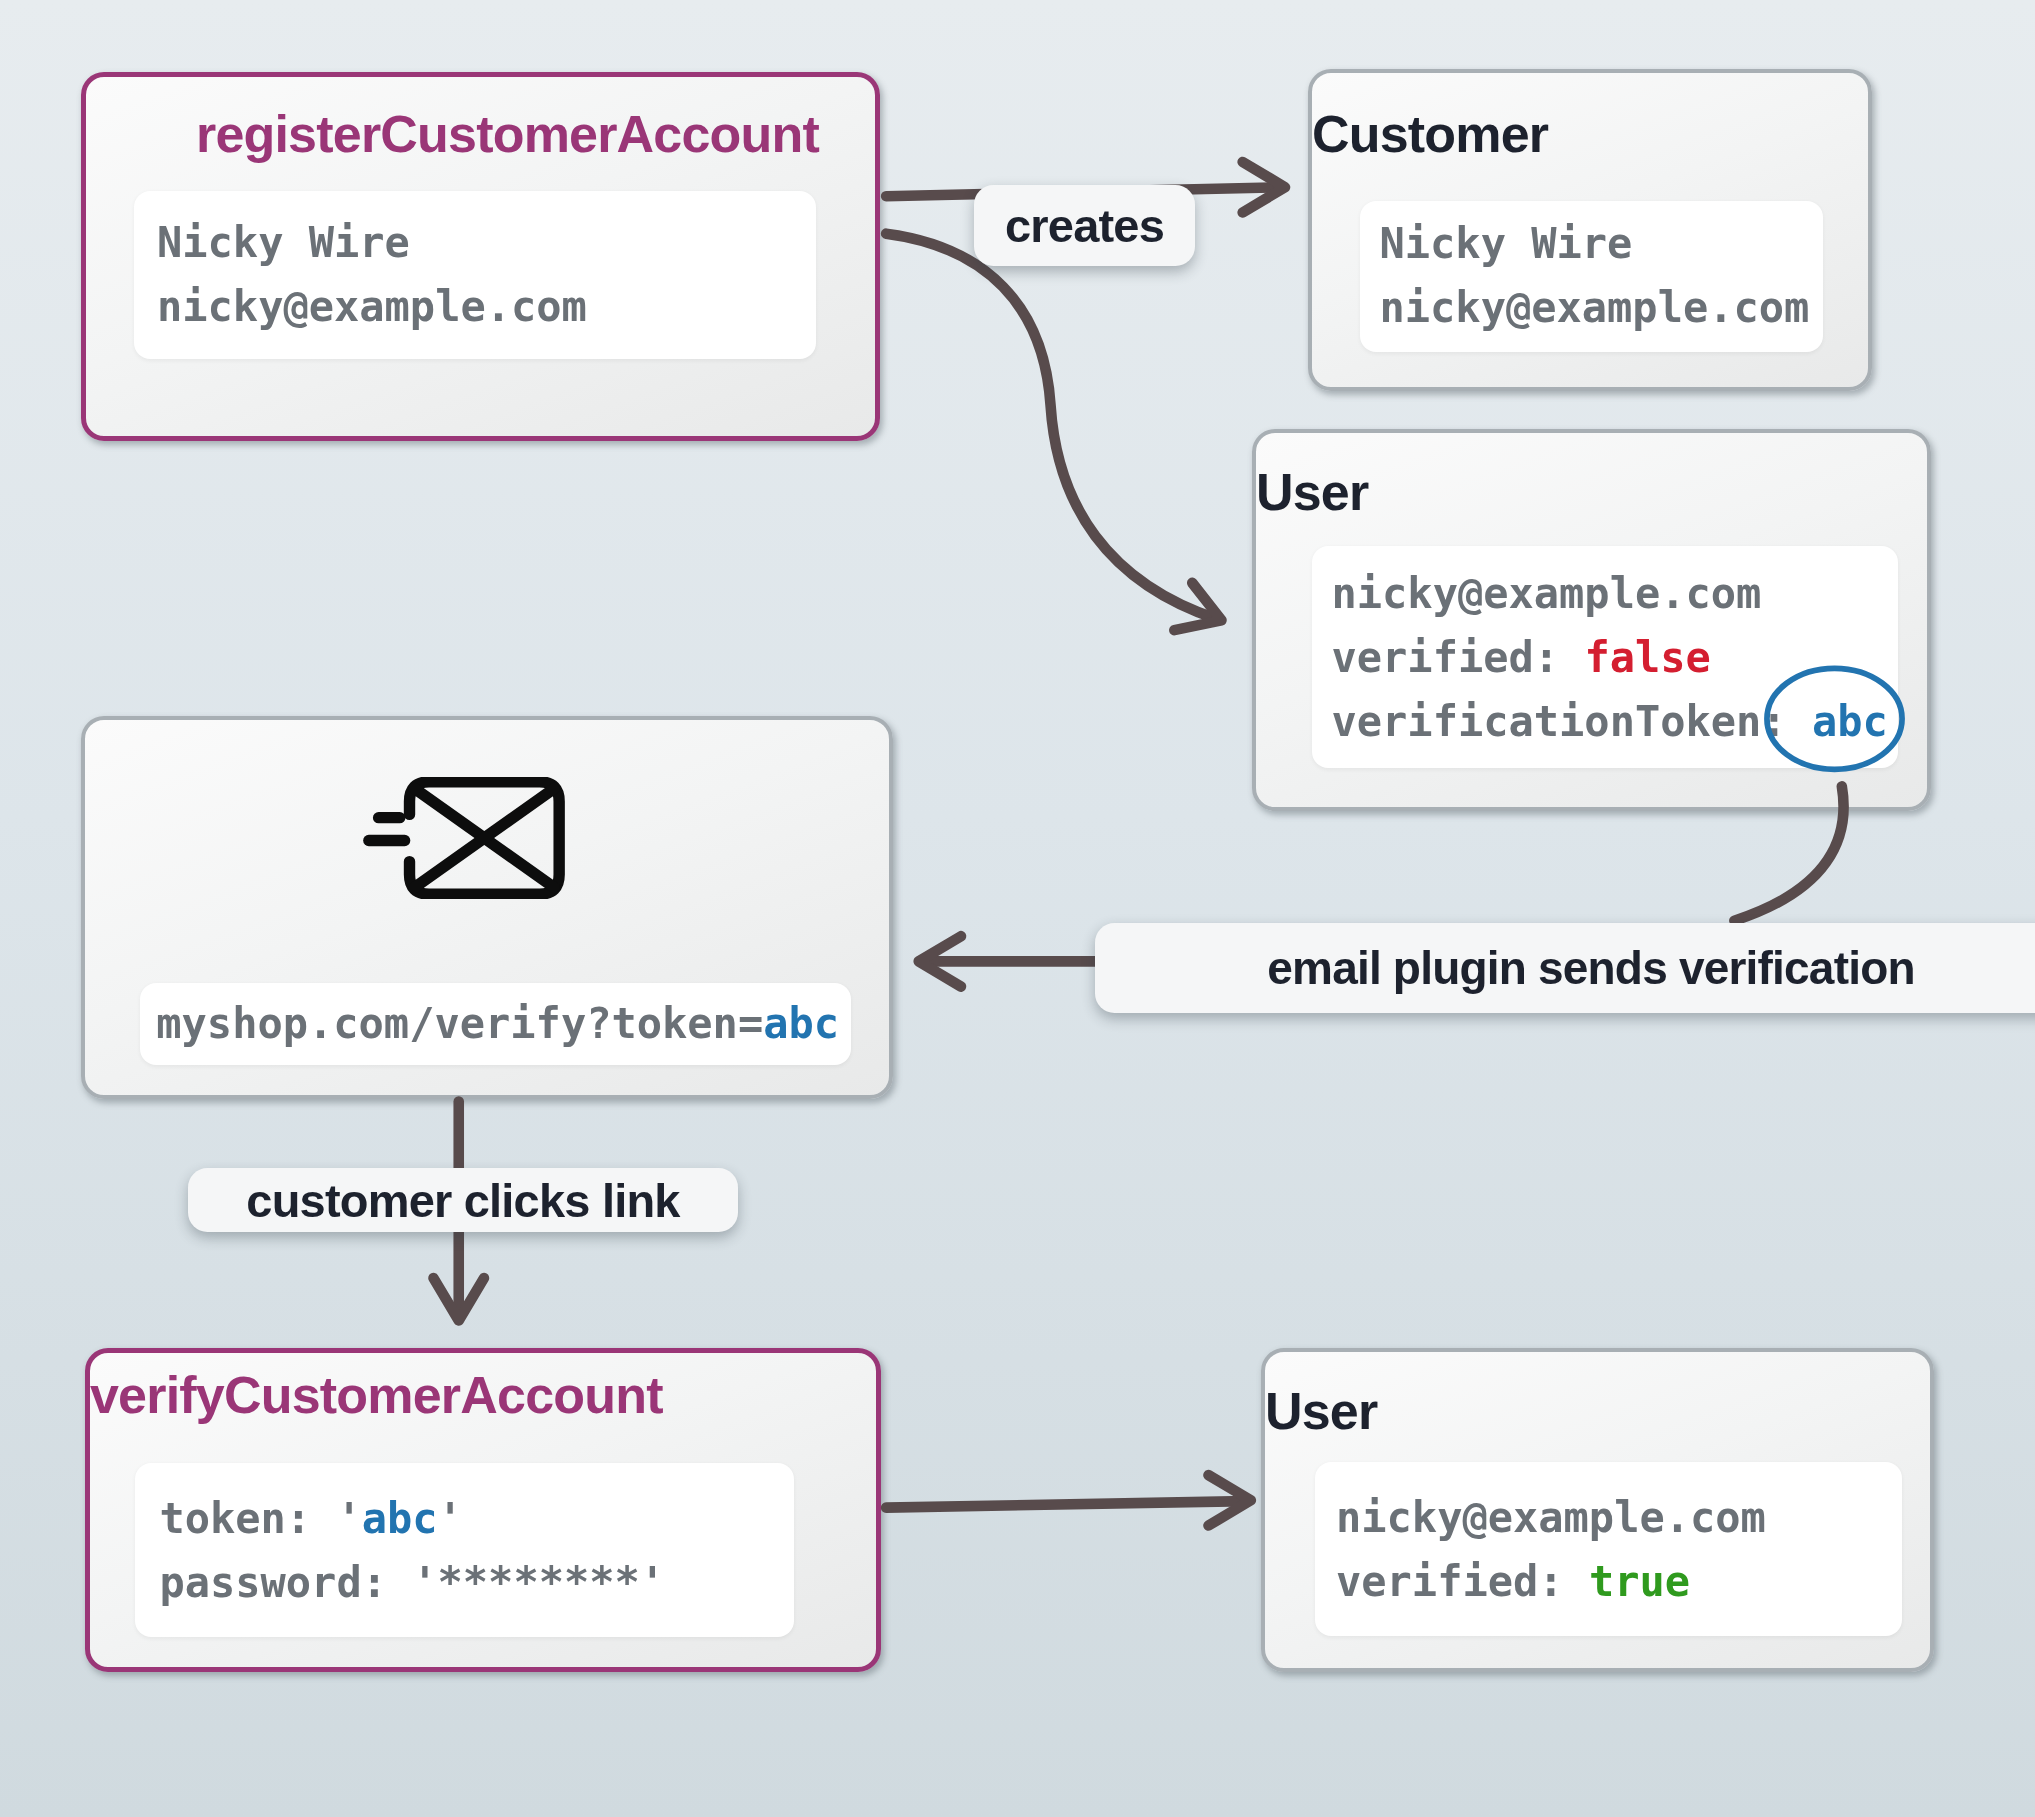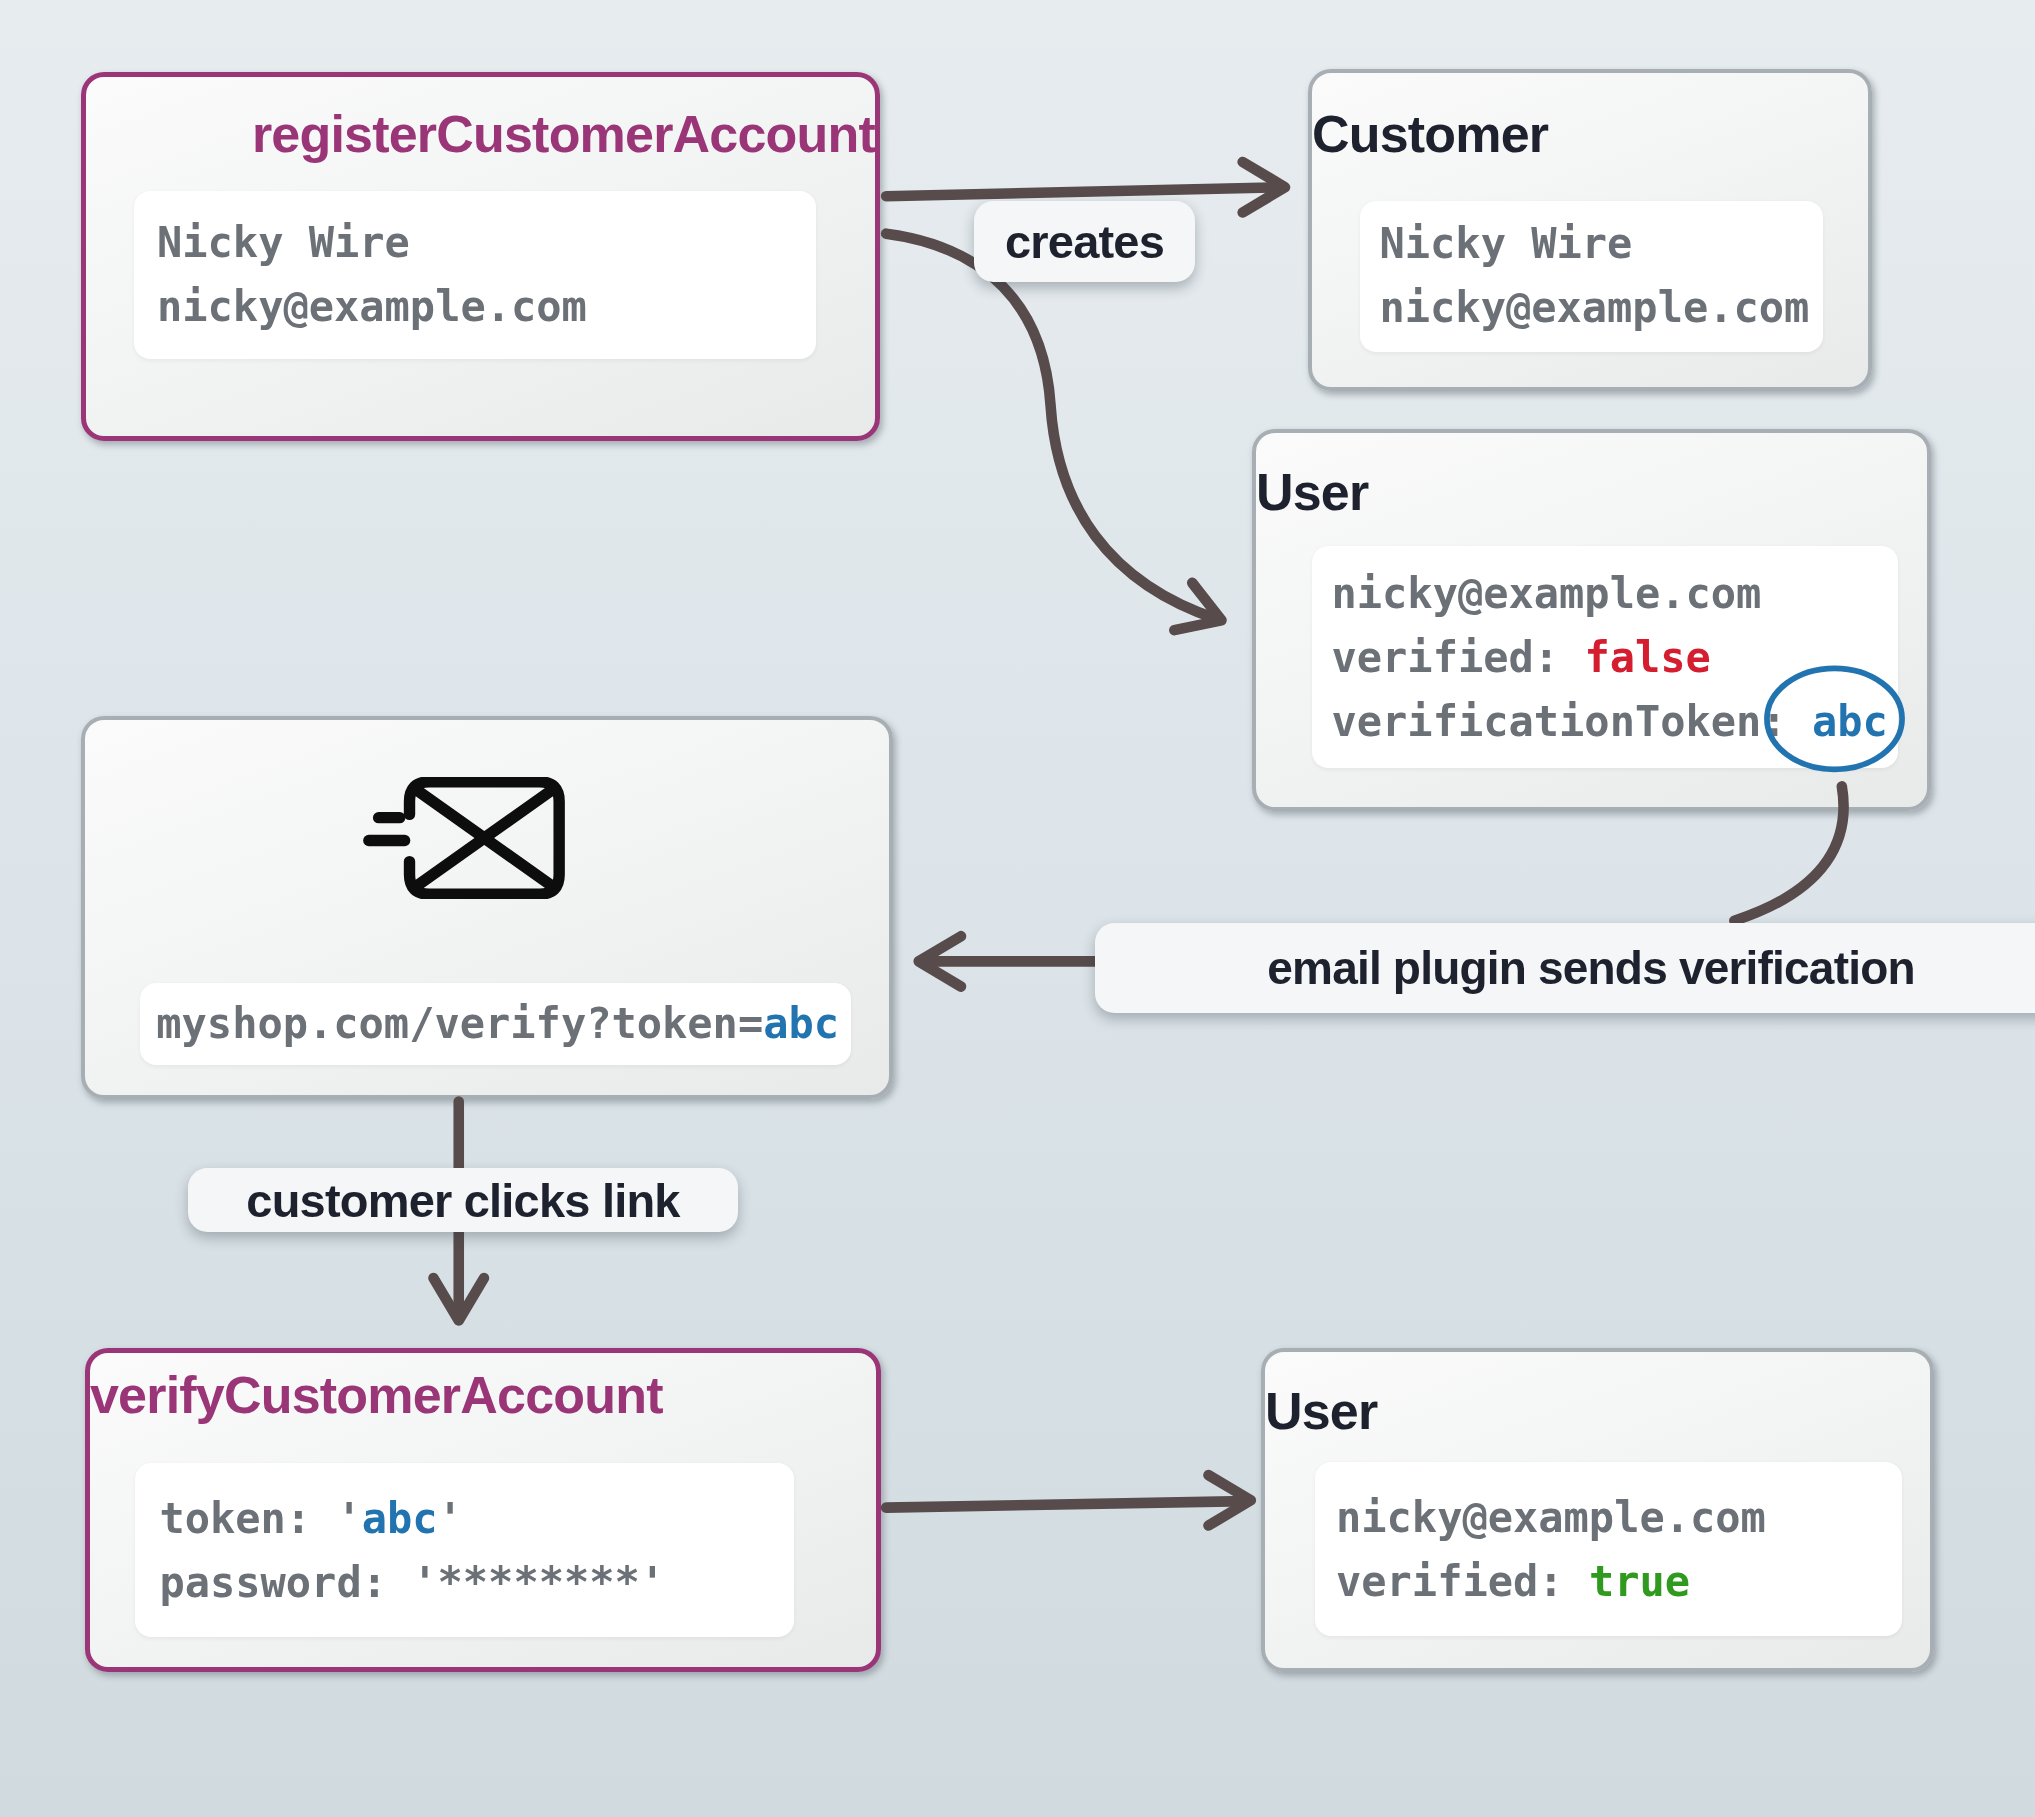--- a/index.html
+++ b/index.html
@@ -25,21 +25,21 @@
   .box-title{
     position:relative;
     font-weight:bold;
     font-size:52px;
     line-height:57px;
     color:var(--dark,#1d222e);
     letter-spacing:-0.8px;
   }
   .box-title.centered{text-align:left;margin-top:33px;}
   .box-title.purple{color:var(--purple,#9a3677);}
-  .box-title.left{text-align:right;padding-left:54px;margin-top:29px;}
+  .box-title.left{text-align:center;padding-left:54px;margin-top:29px;}
   .inner{
     position:absolute;
     background:#ffffff;
     border-radius:16.3px;
     box-shadow:0 1.6px 4.1px rgba(0,0,0,.05);
     box-sizing:border-box;
     font-weight:bold;
   }
   .mono-line{
     font-family:"DejaVu Sans Mono", monospace;
@@ -143,18 +143,18 @@
 
       <path d="M563 1353 L563 1614"></path>
       <path d="M532 1570 L563 1622 L594 1570"></path>
 
       <path d="M1088 1852 L1530 1844"></path>
       <path d="M1484 1812 L1536 1843 L1484 1874"></path>
     </g>
     <ellipse cx="2253" cy="883" rx="83" ry="62" fill="none" stroke="#2274b0" stroke-width="7"></ellipse>
   </svg>
 
-  <div class="edge-label" style="left:974px;top:201px;width:221px;height:81px">creates</div>
+  <div class="edge-label" style="left:974px;top:185px;width:221px;height:81px">creates</div>
   <div class="edge-label" style="left:1095px;top:923px;width:992px;height:90px;font-size:46px">email plugin sends verification</div>
   <div class="edge-label" style="left:188px;top:1168px;width:550px;height:64px">customer clicks link</div>
 
 </div>
 
 
 </body></html>

